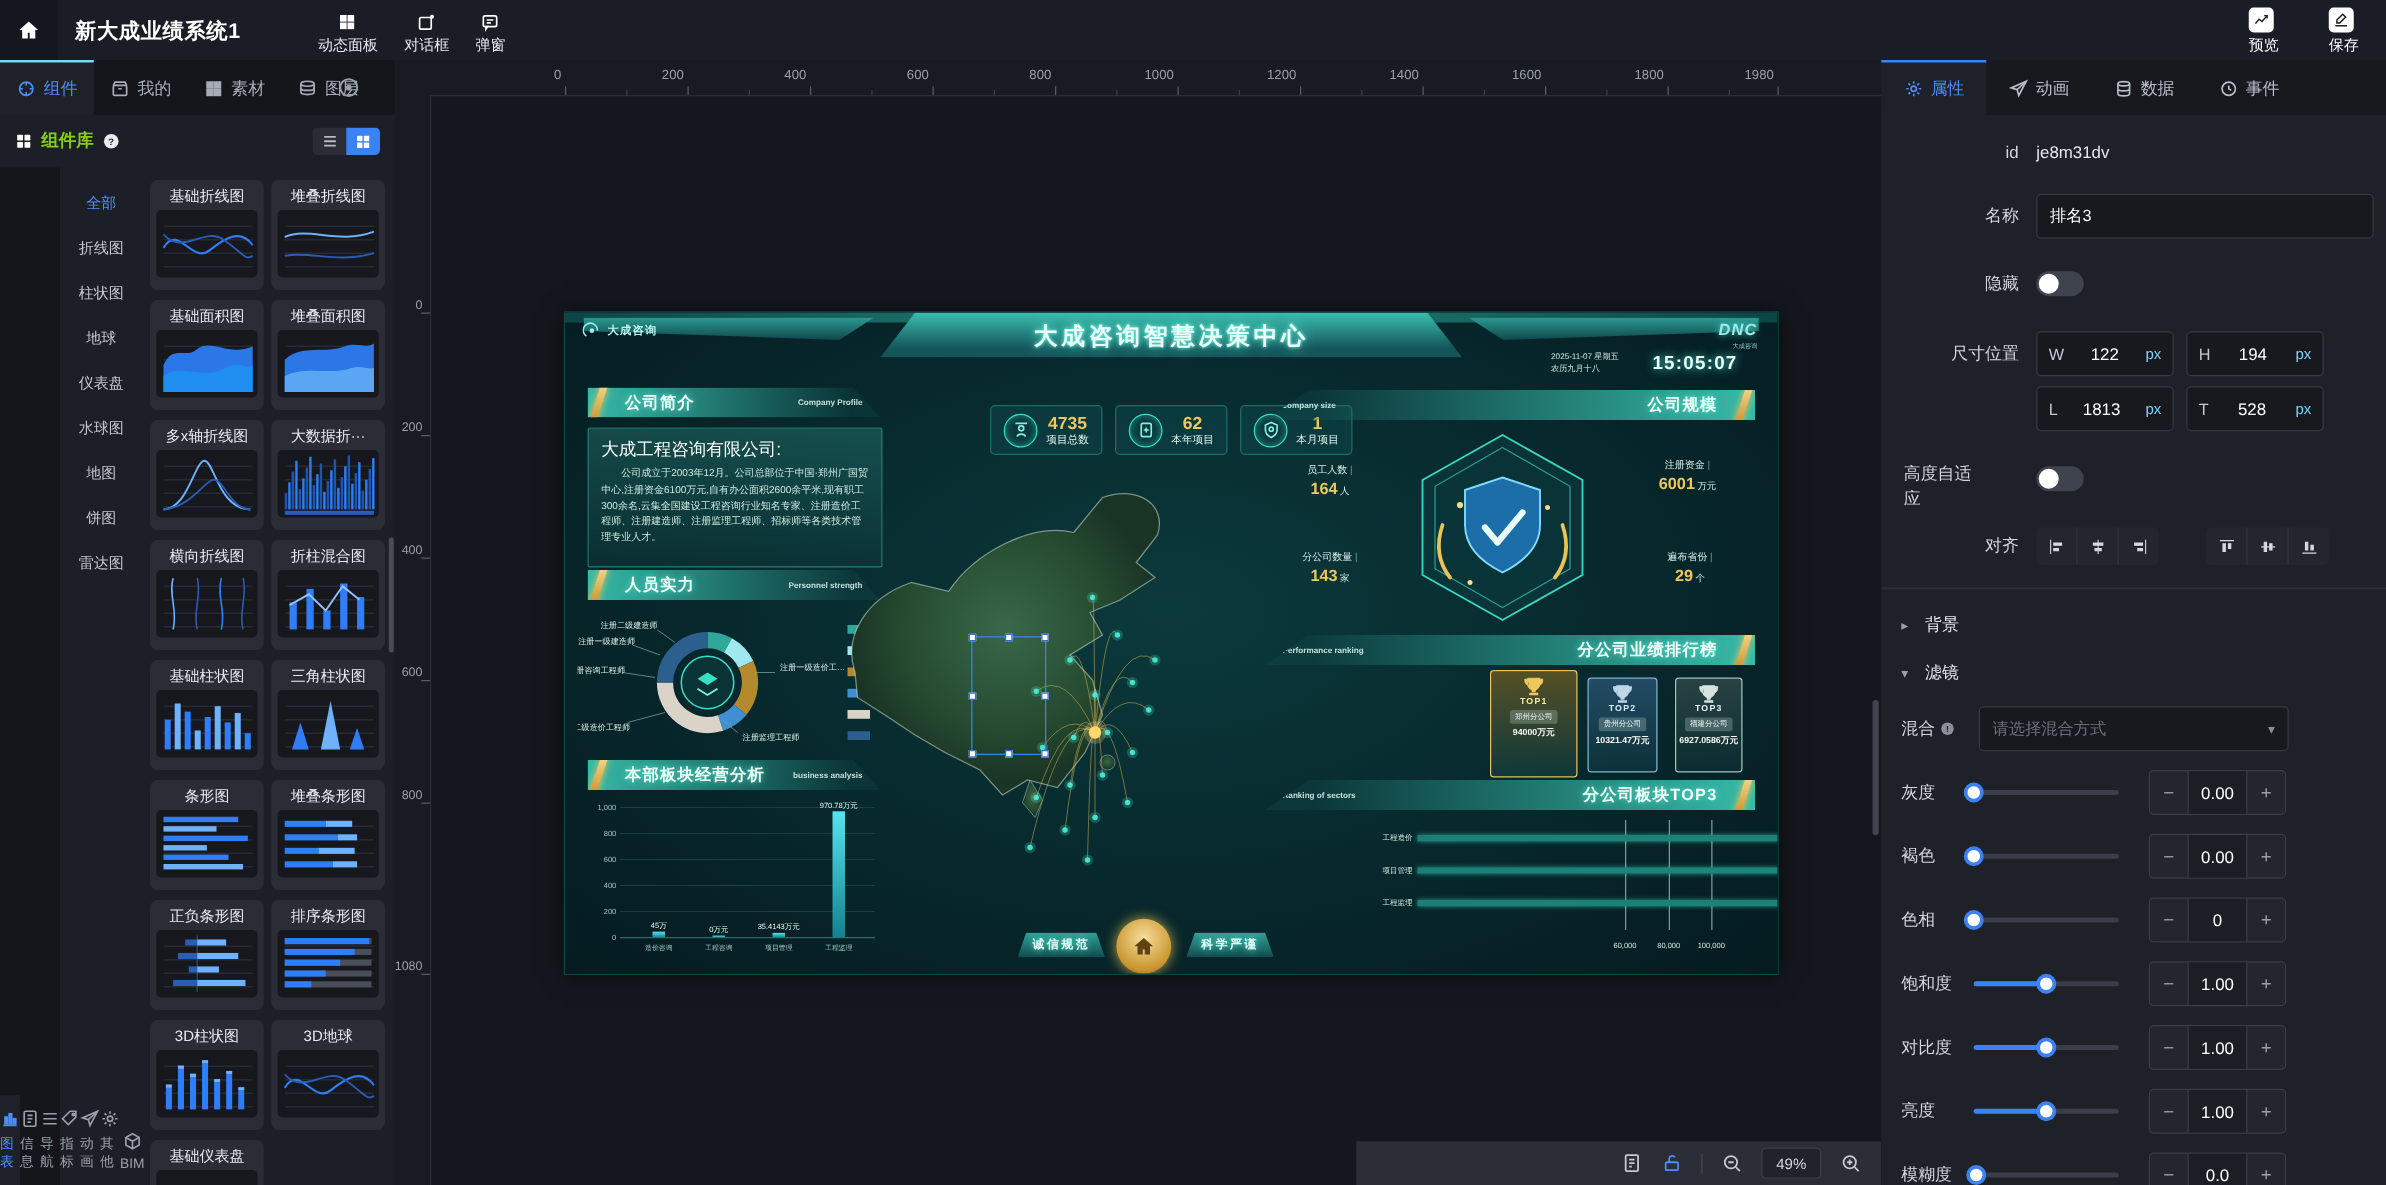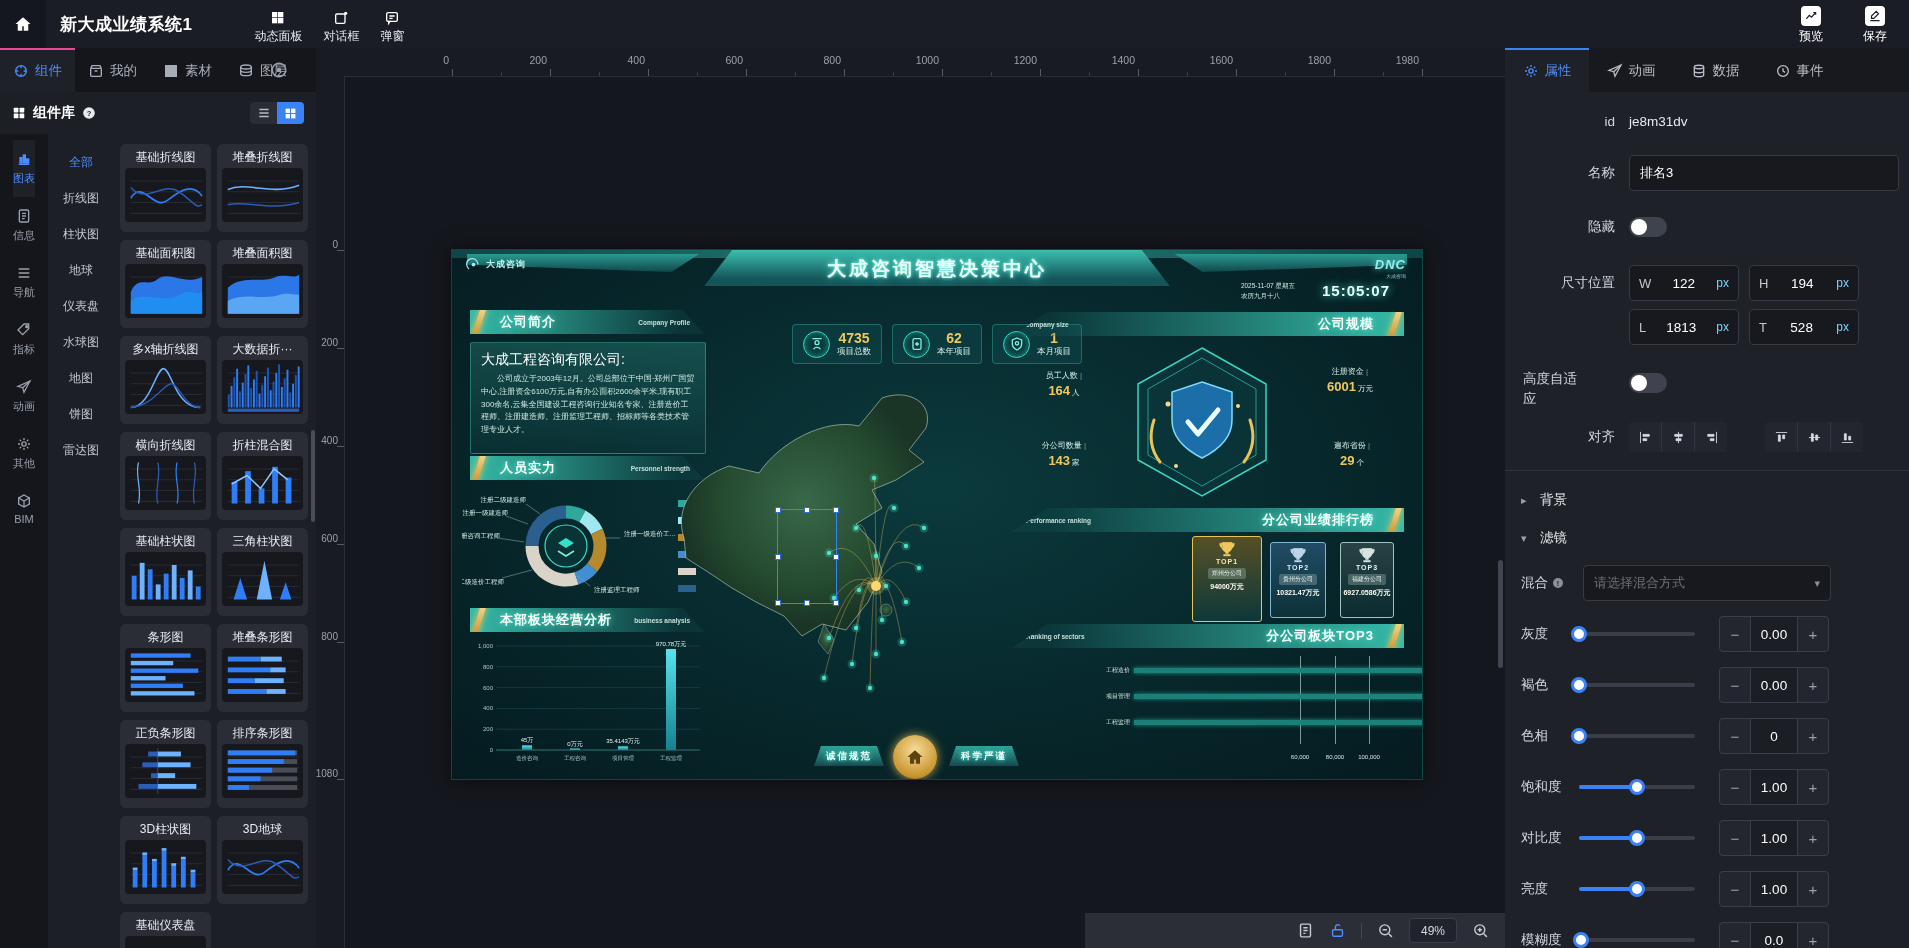--- a/index.html
+++ b/index.html
@@ -9,37 +9,37 @@
   svg{display:block}
   
   #topbar{position:absolute;left:0;top:0;width:1909px;height:48px;background:#1b1d26;display:flex;align-items:center;z-index:50;}
   #home-btn{width:46px;height:48px;background:#151720;display:flex;align-items:center;justify-content:center;color:#fff;cursor:pointer;}
   #doc-title{margin-left:14px;font-size:17px;font-weight:bold;color:#fff;letter-spacing:.5px;}
   #topbar-tools{display:flex;margin-left:62px;gap:21px;}
   .tp-tool{display:flex;flex-direction:column;align-items:center;justify-content:center;gap:2px;color:#e8eaf0;cursor:pointer;padding-top:3px;}
   .tp-tool .ic{height:19px;display:flex;align-items:flex-end;color:#fff;}
   .tp-tool .lb{font-size:12px;}
   #topbar-actions{margin-left:auto;margin-right:22px;display:flex;gap:40px;}
-  .tp-act{display:flex;flex-direction:column;align-items:center;gap:2px;cursor:pointer;padding-top:3px;}
+  .tp-act{display:flex;flex-direction:column;gap:2px;cursor:pointer;padding-top:3px;}
   .tp-act .icbox{width:20px;height:20px;background:#fff;border-radius:4px;display:flex;align-items:center;justify-content:center;color:#1b1d26;}
   .tp-act .lb{font-size:12px;color:#fff;}
   
   #left-panel{position:absolute;left:0;top:48px;width:316px;bottom:0;background:#1d1f27;display:flex;flex-direction:column;z-index:40;}
   #left-tabs{height:44px;background:#14161c;display:flex;position:relative;flex:none;}
   .ltab{display:flex;align-items:center;gap:6px;padding:0 13px;font-size:13.5px;color:#a7adb8;cursor:pointer;border-top:2px solid transparent;}
-  .ltab.active{color:#4c8dff;background:#1e2128;border-top:2px solid #ec4899;}
+  .ltab.active{color:#4c8dff;background:#1e2128;border-top:2px solid #7dd3fc;}
   #eye-corner{position:absolute;right:28px;top:13px;color:#9aa0ab;cursor:pointer;}
   #lib-header{height:42px;flex:none;display:flex;align-items:center;padding:0 12px;gap:7px;background:#1d1f27;}
-  #lib-header .ttl{font-size:14px;font-weight:bold;color:#ffffff;}
+  #lib-header .ttl{font-size:14px;font-weight:bold;color:#84cc16;}
   #lib-header .q{color:#8a8f9a}
   #view-toggle{margin-left:auto;display:flex;border-radius:4px;overflow:hidden;}
   .vbtn{width:27px;height:22px;display:flex;align-items:center;justify-content:center;background:#2a2d35;color:#b6bbc5;cursor:pointer;}
   .vbtn.active{background:#3b82f6;color:#fff;}
   #lib-body{flex:1;display:flex;min-height:0;}
-  #cat-strip{width:48px;background:#14161c;display:flex;flex-direction:column;align-items:center;padding-top:6px;flex:none;}
+  #cat-strip{width:48px;background:#14161c;display:flex;flex-direction:row;align-items:flex-end;padding-top:6px;flex:none;}
   .cat{display:flex;flex-direction:column;align-items:center;gap:4px;padding:11px 0;font-size:11px;color:#9aa0ab;cursor:pointer;}
   .cat.active{color:#4c8dff;background:#1e2128;}
   #subcat-col{width:66px;padding-top:10px;flex:none;display:flex;flex-direction:column;}
   .subcat{height:36px;line-height:36px;text-align:center;font-size:12px;color:#c3c7d0;cursor:pointer;}
   .subcat.active{color:#4c8dff;}
   #cards-col{flex:1;padding:10px 8px 0 6px;display:grid;grid-template-columns:1fr 1fr;gap:8px 6px;align-content:start;overflow:hidden;position:relative;}
   .comp-card{background:#2a2d35;border-radius:6px;padding:4px 5px 5px;height:79px;cursor:pointer;}
   .comp-card .t{font-size:12px;color:#e8eaef;text-align:center;height:18px;line-height:18px;white-space:nowrap;overflow:hidden;}
   .comp-thumb{margin-top:2px;background:#17181d;border-radius:4px;height:54px;overflow:hidden;}
   .comp-thumb svg{width:100%;height:100%;}

